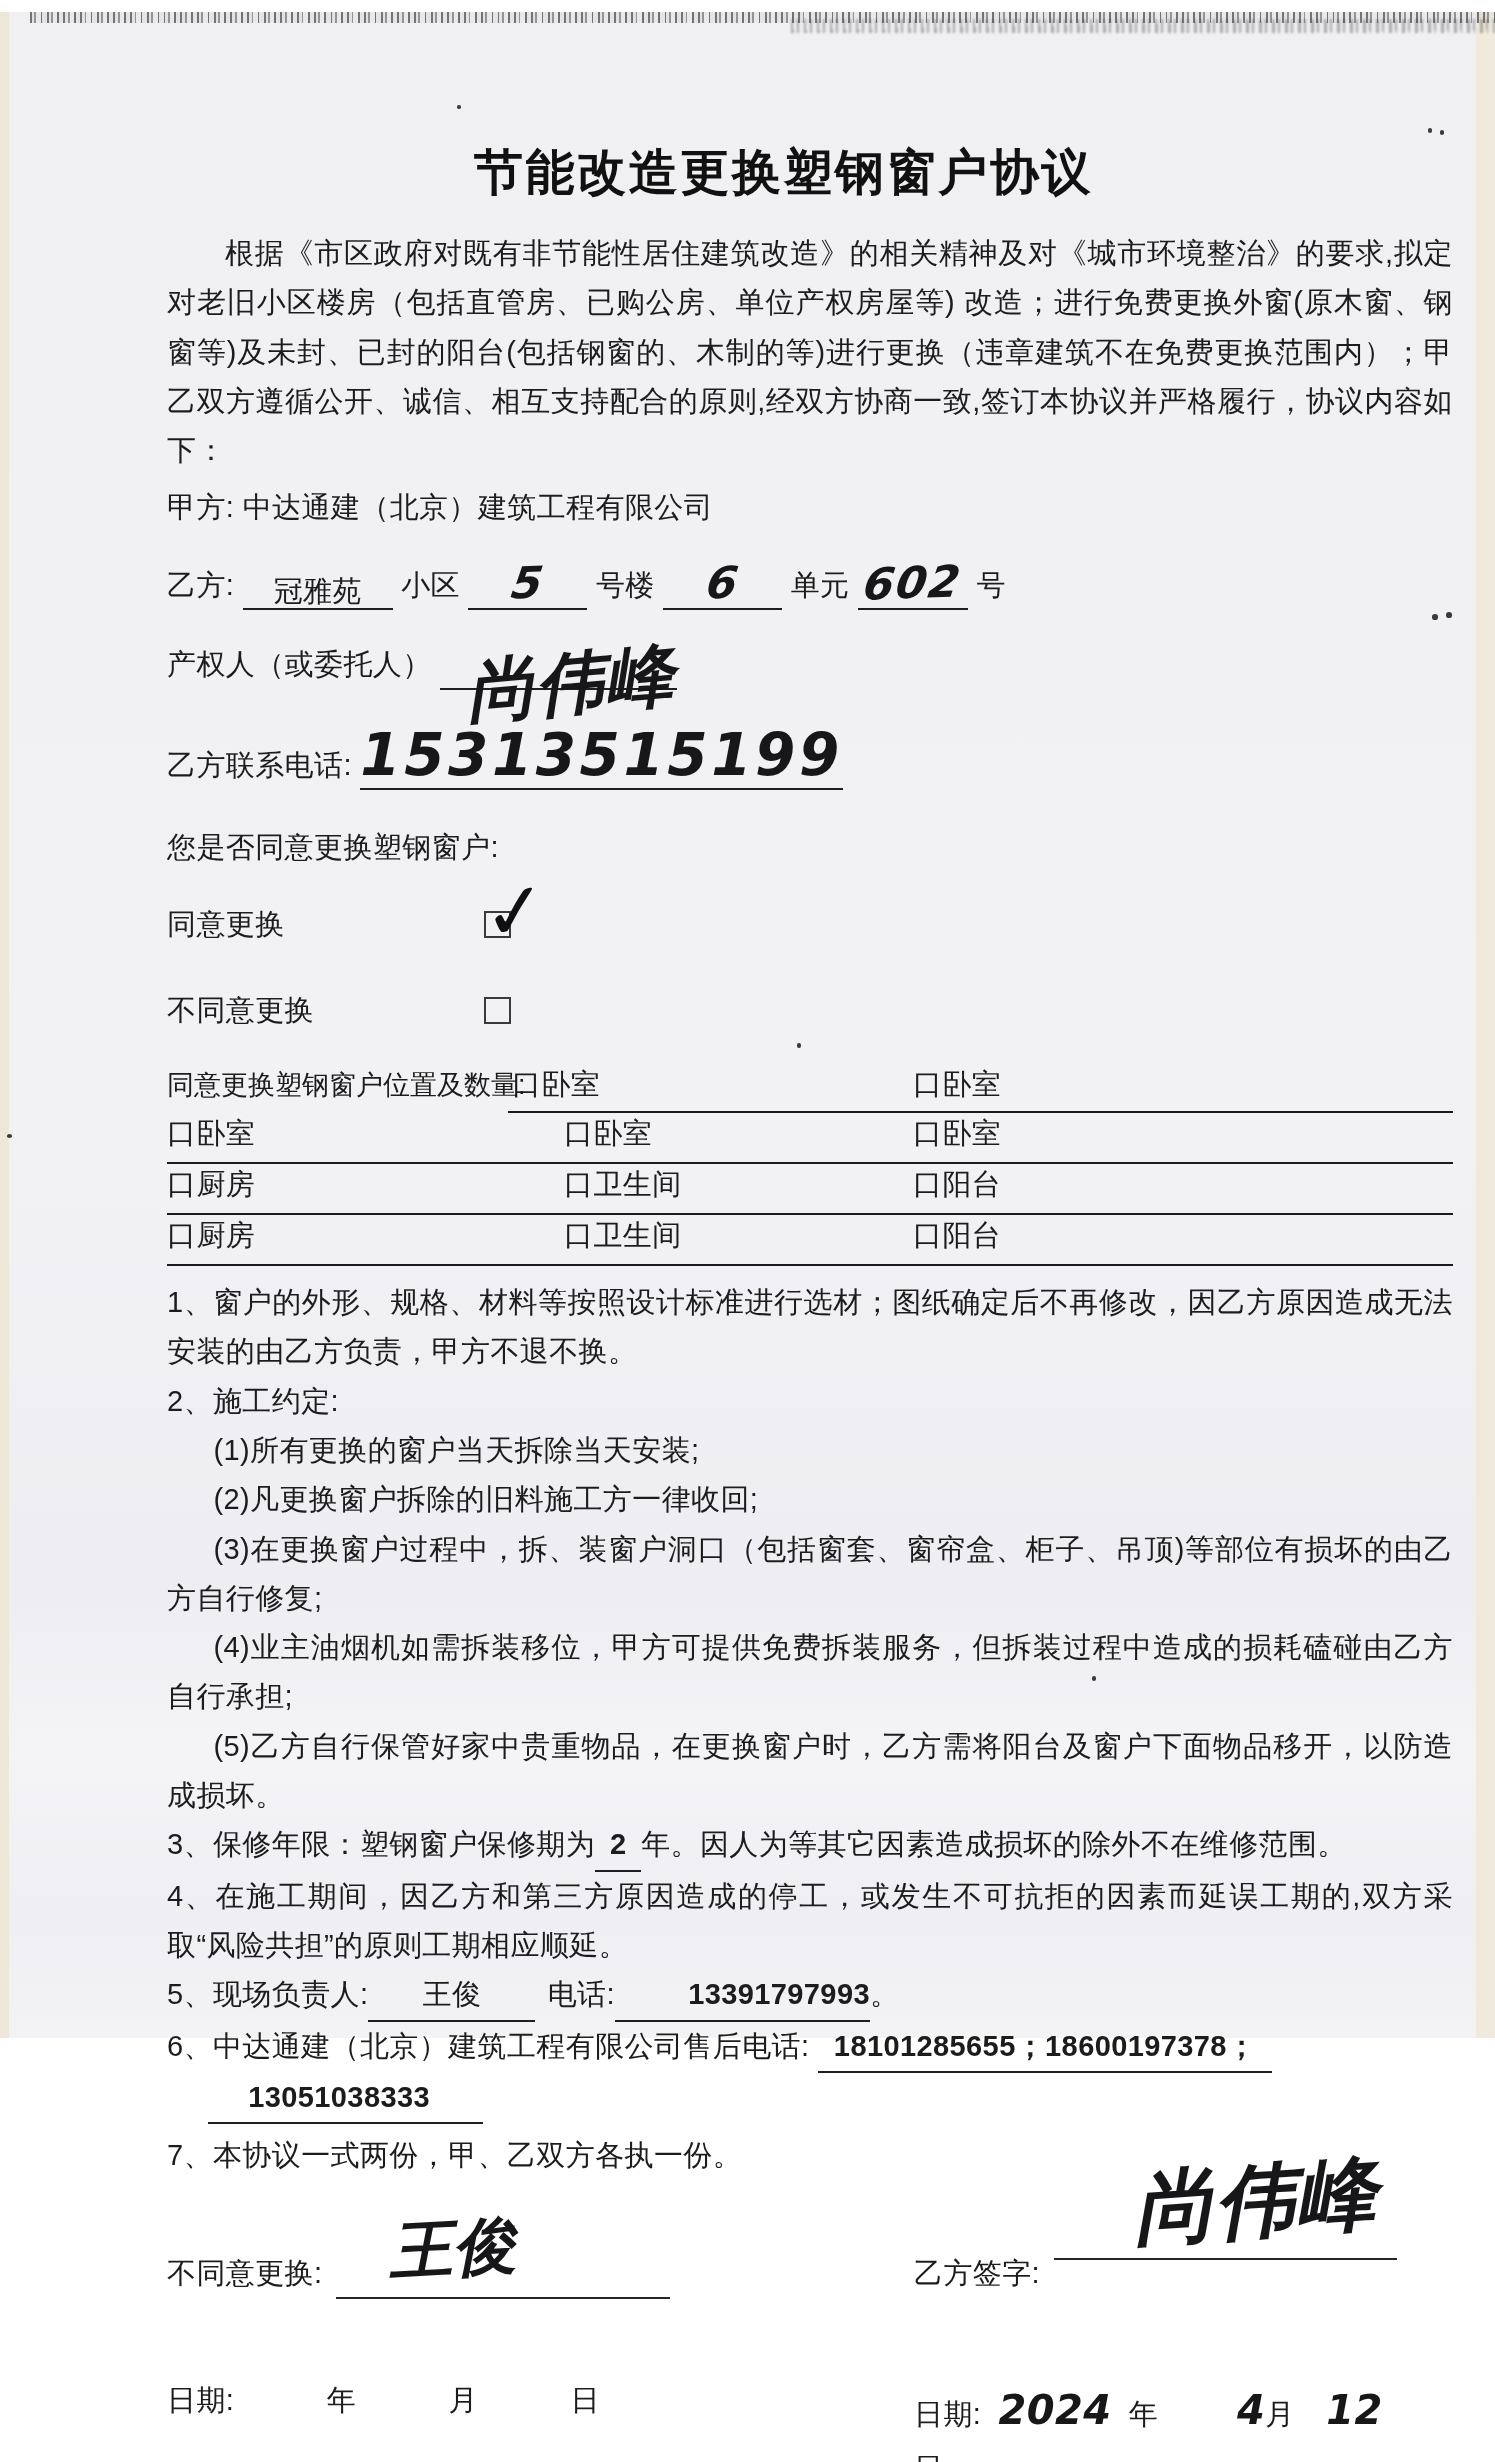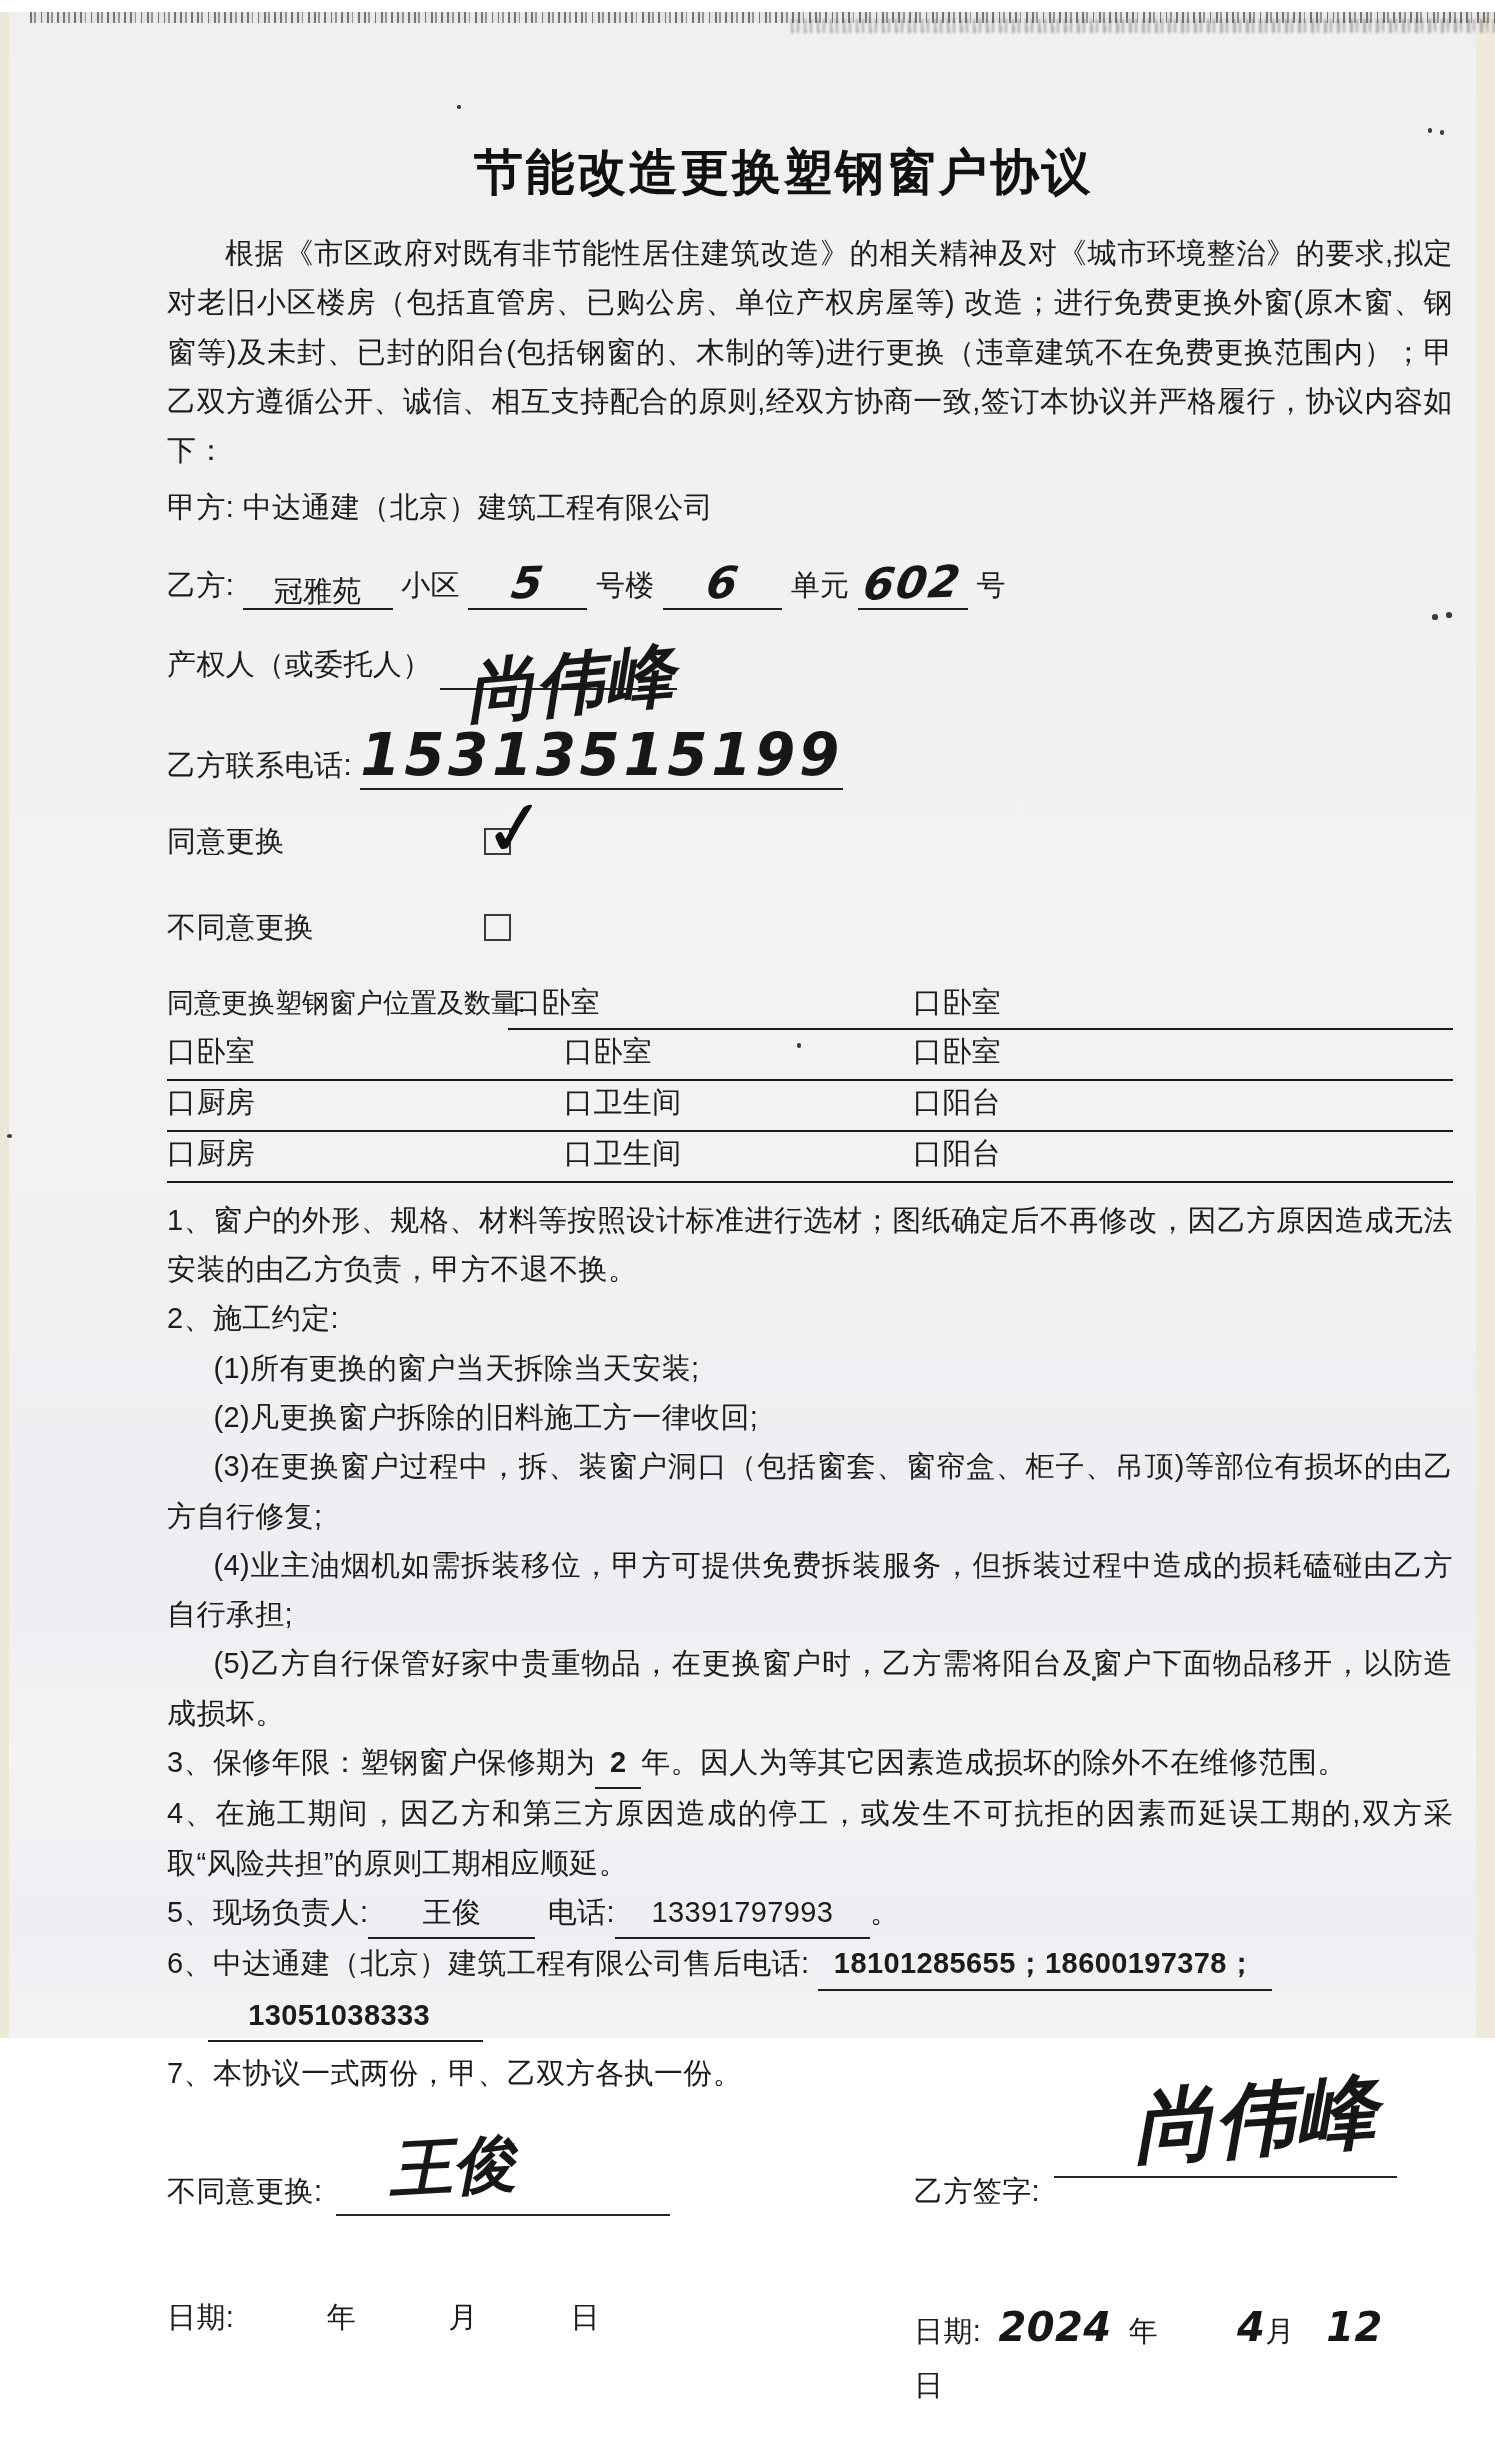--- a/index.html
+++ b/index.html
@@ -140,20 +140,21 @@
       <span class="u" style="min-width:237px;position:relative;height:40px;">
         <span class="hw hw-name" style="position:absolute;left:26px;bottom:-23px;">尚伟峰</span>
       </span>
     </div>
 
     <div class="row-gap" style="margin-top:32px;">
       <span>乙方联系电话:</span>
       <span class="u" style="min-width:290px;"><span class="hw phone-hw">15313515199</span></span>
     </div>
 
+    <div class="row-gap" style="margin-top:33px;">您是否同意更换塑钢窗户:</div>
 
     <div class="check-row">
       <span class="lbl">同意更换</span>
       <span class="box">
         <span class="tick hw">✓</span>
       </span>
     </div>
 
     <div class="check-row" style="margin-top:35px;">
       <span class="lbl">不同意更换</span>
@@ -186,21 +187,21 @@
     <div class="clauses">
       <p>1、窗户的外形、规格、材料等按照设计标准进行选材；图纸确定后不再修改，因乙方原因造成无法安装的由乙方负责，甲方不退不换。</p>
       <p>2、施工约定:</p>
       <p class="sub">(1)所有更换的窗户当天拆除当天安装;</p>
       <p class="sub">(2)凡更换窗户拆除的旧料施工方一律收回;</p>
       <p class="sub">(3)在更换窗户过程中，拆、装窗户洞口（包括窗套、窗帘盒、柜子、吊顶)等部位有损坏的由乙方自行修复;</p>
       <p class="sub">(4)业主油烟机如需拆装移位，甲方可提供免费拆装服务，但拆装过程中造成的损耗磕碰由乙方自行承担;</p>
       <p class="sub">(5)乙方自行保管好家中贵重物品，在更换窗户时，乙方需将阳台及窗户下面物品移开，以防造成损坏。</p>
       <p><span>3、保修年限：塑钢窗户保修期为</span><span class="uv" style="min-width:46px;font-weight:bold;">2</span><span>年。因人为等其它因素造成损坏的除外不在维修范围。</span></p>
       <p>4、在施工期间，因乙方和第三方原因造成的停工，或发生不可抗拒的因素而延误工期的,双方采取“风险共担”的原则工期相应顺延。</p>
-      <p><span>5、现场负责人:</span><span class="uv" style="min-width:167px;">王俊</span><span style="margin-left:12.3px;">电话:</span><span class="uv" style="min-width:255px;font-weight:normal;">13391797993</span><span>。</span></p>
+      <p><span>5、现场负责人:</span><span class="uv" style="min-width:167px;">王俊</span><span style="margin-left:12.3px;">电话:</span><span class="uv" style="min-width:255px;font-weight:bold;text-align:right;">13391797993</span><span>。</span></p>
       <p><span>6、中达通建（北京）建筑工程有限公司售后电话:</span> <span class="c6line2" style="font-weight:bold;padding:0 16px;">18101285655；18600197378；</span></p>
       <p style="text-indent:1.4em;"><span class="c6line2" style="font-weight:bold;padding-right:53px;">13051038333</span></p>
       <p style="margin-top:7px;">7、本协议一式两份，甲、乙双方各执一份。</p>
     </div>
 
     <div class="sig-block">
       <div class="sig-left">
         <span>不同意更换:</span>
         <span class="sig-line" style="width:334px;margin-left:14px;">
           <span class="hw sig-name-a">王俊</span>

